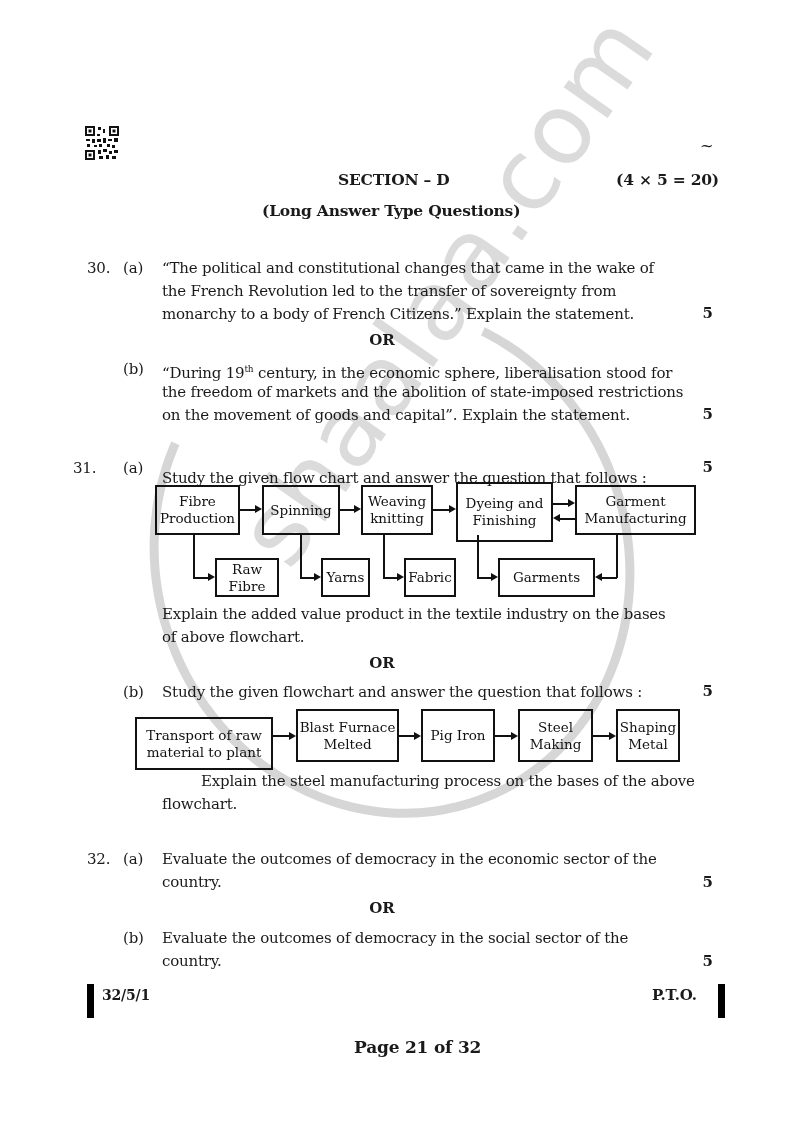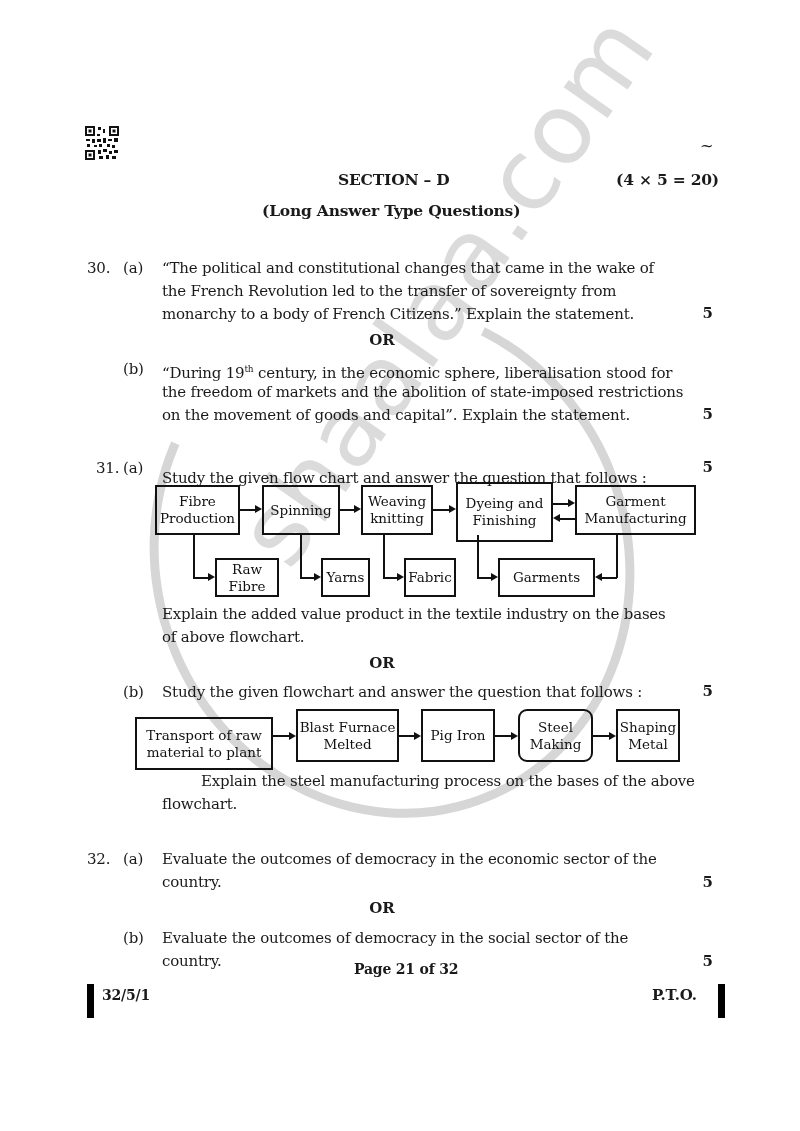--- a/index.html
+++ b/index.html
@@ -83,21 +83,21 @@
 <div class="abs txt" style="left:162px; top:303px;">monarchy to a body of French Citizens.” Explain the statement.</div>
 <div class="abs mark" style="left:693px; top:304px;">5</div>
 <div class="abs or" style="left:342px; top:331px;">OR</div>
 
 <div class="abs txt" style="left:123px; top:358px;">(b)</div>
 <div class="abs txt" style="left:162px; top:358px; width:518px; white-space:nowrap;"><span>“During 19</span><sup style="font-size:9px;">th</sup><span> century, in the economic sphere, liberalisation stood for</span></div>
 <div class="abs txt" style="left:162px; top:381px; width:518px; white-space:nowrap;">the freedom of markets and the abolition of state-imposed restrictions</div>
 <div class="abs txt" style="left:162px; top:404px;">on the movement of goods and capital”. Explain the statement.</div>
 <div class="abs mark" style="left:693px; top:405px;">5</div>
 
-<div class="abs txt" style="left:96px; top:457px;">31.</div>
+<div class="abs txt" style="left:73px; top:457px;">31.</div>
 <div class="abs txt" style="left:123px; top:457px;">(a)</div>
 <div class="abs txt" style="left:162px; top:457px;margin-top:10px;">Study the given flow chart and answer the question that follows :</div>
 <div class="abs mark" style="left:693px; top:458px;">5</div>
 
 <div>
   <div class="box" style="left:155px; top:485px; width:85px; height:50px;">
       <div>
         <div>Fibre</div>
         <div>Production</div>
       </div>
@@ -189,21 +189,21 @@
     </div>
   <div class="box" style="left:296px; top:709px; width:103px; height:53px;">
       <div>
         <div>Blast Furnace</div>
         <div>Melted</div>
       </div>
     </div>
   <div class="box" style="left:421px; top:709px; width:74px; height:53px;">
       <div>Pig Iron</div>
     </div>
-  <div class="box" style="left:518px; top:709px; width:75px; height:53px;border-radius:9px;">
+  <div class="box" style="left:518px; top:709px; width:75px; height:53px;">
       <div>
         <div>Steel</div>
         <div>Making</div>
       </div>
     </div>
   <div class="box" style="left:616px; top:709px; width:64px; height:53px;">
       <div>
         <div>Shaping</div>
         <div>Metal</div>
       </div>
@@ -229,15 +229,15 @@
 <div class="abs mark" style="left:693px; top:873px;">5</div>
 <div class="abs or" style="left:342px; top:899px;">OR</div>
 
 <div class="abs txt" style="left:123px; top:927px;">(b)</div>
 <div class="abs txt justify" style="left:162px; top:927px; width:518px;">Evaluate the outcomes of democracy in the social sector of the</div>
 <div class="abs txt" style="left:162px; top:950px;">country.</div>
 <div class="abs mark" style="left:693px; top:952px;">5</div>
 
 <div class="footer-bar" style="left:87px; top:984px;"></div>
 <div class="abs txt bold" style="left:102px; top:984px; font-size:14px;">32/5/1</div>
-<div class="abs txt bold" style="left:354px; top:958px; font-size:14px;">Page 21 of 32</div>
+<div class="abs txt bold" style="left:354px; top:1036px; font-size:17px;">Page 21 of 32</div>
 <div class="abs txt bold" style="left:652px; top:984px; font-size:15px;">P.T.O.</div>
 <div class="footer-bar" style="left:718px; top:984px;"></div>
 
 </body></html>

